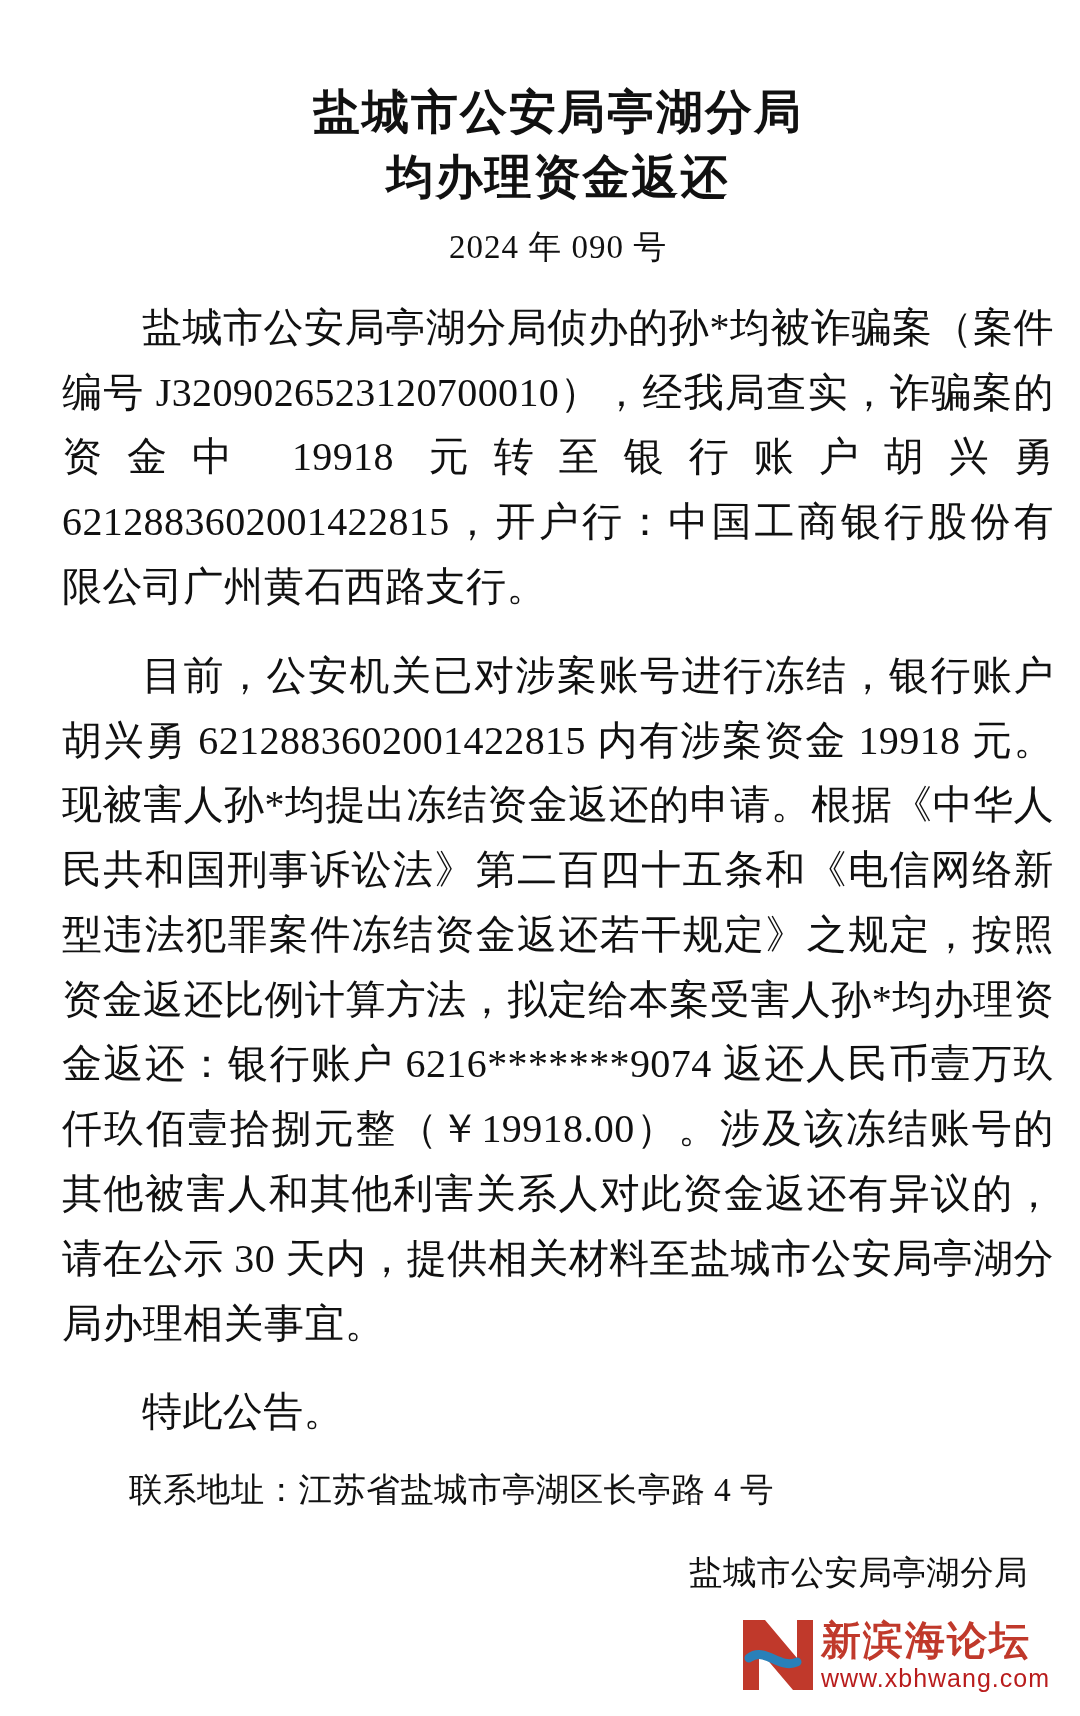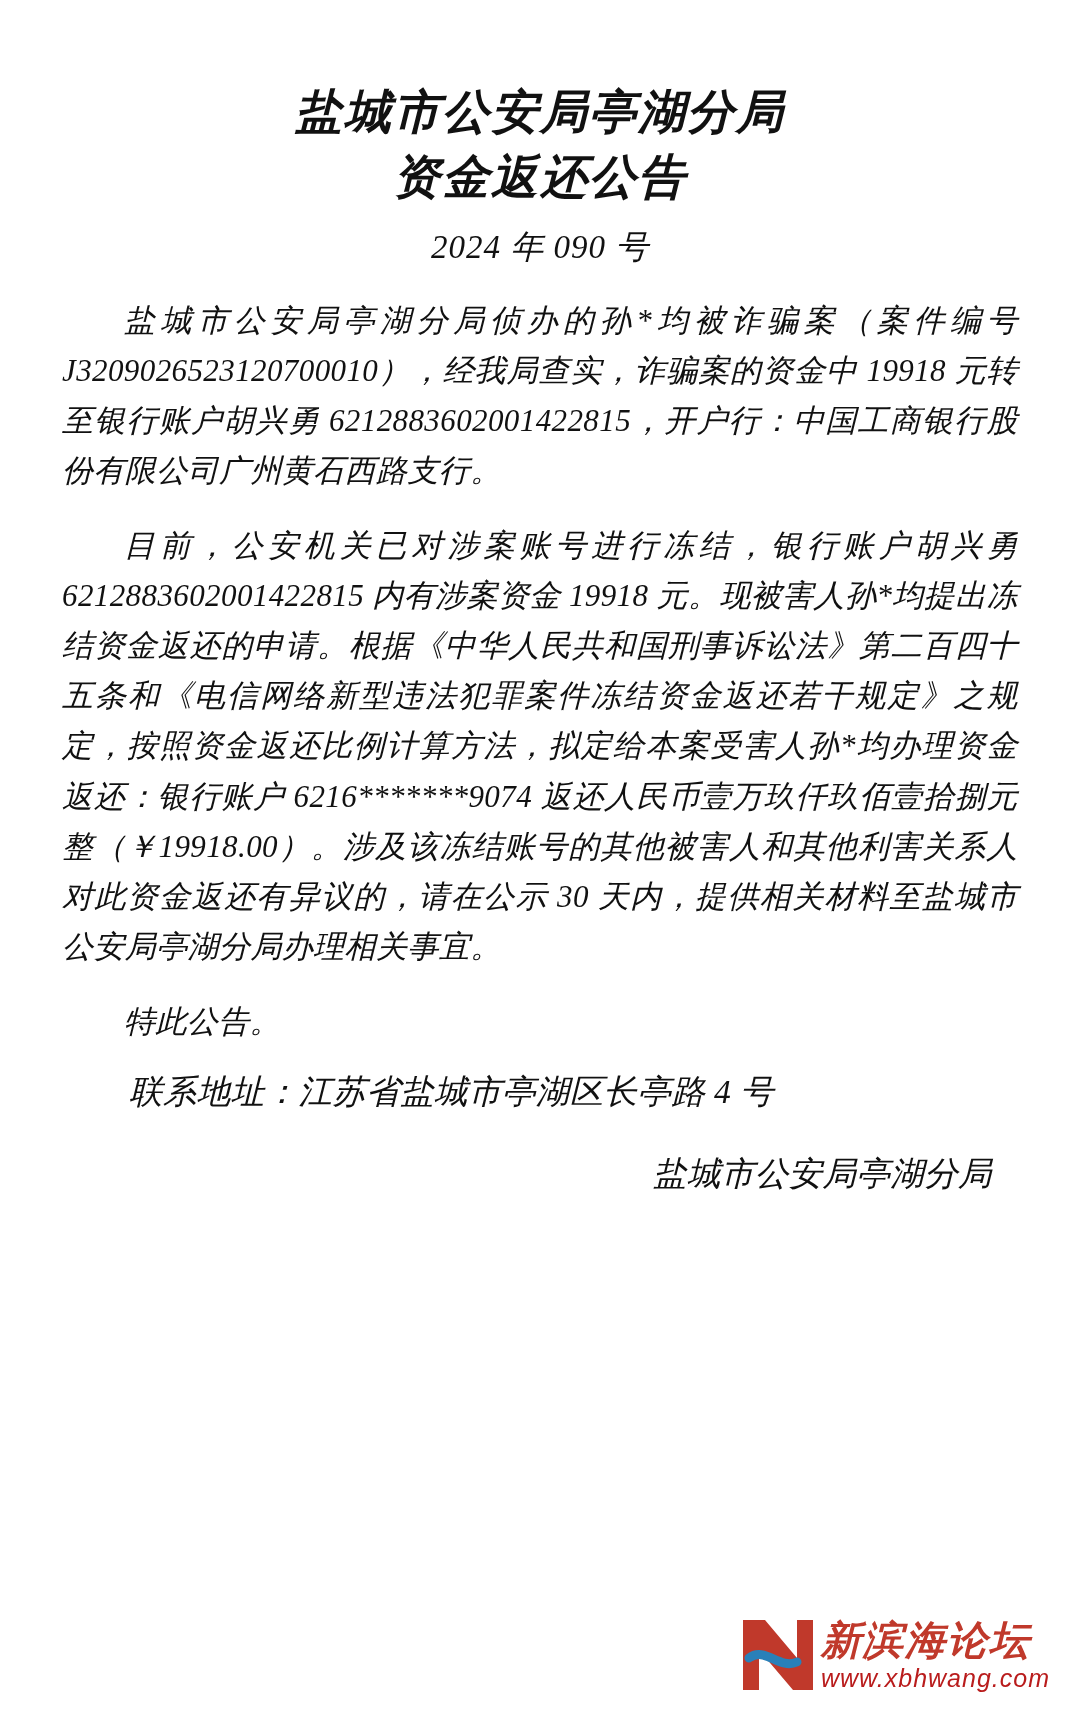--- a/index.html
+++ b/index.html
@@ -12,23 +12,22 @@
     height: 1716px;
     font-family: "Liberation Serif", "DejaVu Serif", serif;
     color: #111111;
     position: relative;
     overflow: hidden;
   }
   .page {
     width: 1080px;
     height: 1716px;
     box-sizing: border-box;
-    padding: 70px 62px 0 62px;
+    padding: 70px 26px 0 62px;
     position: relative;
-    font-style: italic;
   }
   .title-block {
     text-align: center;
     margin-top: 10px;
   }
   .title-line {
     font-size: 47px;
     font-weight: bold;
     letter-spacing: 2px;
     line-height: 1.38;
@@ -37,21 +36,21 @@
   .doc-number {
     text-align: center;
     font-size: 33px;
     margin-top: 15px;
     letter-spacing: 1px;
   }
   .body-text {
     margin-top: 26px;
   }
   .para {
-    font-size: 31px;
+    font-size: 40px;
     line-height: 1.62;
     text-align: justify;
     text-justify: inter-ideograph;
     text-indent: 2em;
     margin: 0 0 10px 0;
     letter-spacing: 0.4px;
   }
   .para.tight {
     margin-bottom: 2px;
   }
@@ -112,21 +111,21 @@
     margin-top: 4px;
   }
 </style>
 </head>
 <body>
 
 <div class="page">
 
   <div class="title-block">
     <div class="title-line">盐城市公安局亭湖分局</div>
-    <div class="title-line">资金返还公告</div>
+    <div class="title-line">均办理资金返还</div>
   </div>
 
   <div class="doc-number">2024 年 090 号</div>
 
   <div class="body-text">
     <p class="para">盐城市公安局亭湖分局侦办的孙*均被诈骗案（案件编号 J3209026523120700010），经我局查实，诈骗案的资金中 19918 元转至银行账户胡兴勇 6212883602001422815，开户行：中国工商银行股份有限公司广州黄石西路支行。</p>
     <div class="para-spacer"></div>
     <p class="para">目前，公安机关已对涉案账号进行冻结，银行账户胡兴勇 6212883602001422815 内有涉案资金 19918 元。现被害人孙*均提出冻结资金返还的申请。根据《中华人民共和国刑事诉讼法》第二百四十五条和《电信网络新型违法犯罪案件冻结资金返还若干规定》之规定，按照资金返还比例计算方法，拟定给本案受害人孙*均办理资金返还：银行账户 6216*******9074 返还人民币壹万玖仟玖佰壹拾捌元整（￥19918.00）。涉及该冻结账号的其他被害人和其他利害关系人对此资金返还有异议的，请在公示 30 天内，提供相关材料至盐城市公安局亭湖分局办理相关事宜。</p>
     <div class="para-spacer"></div>
     <p class="para tight">特此公告。</p>

